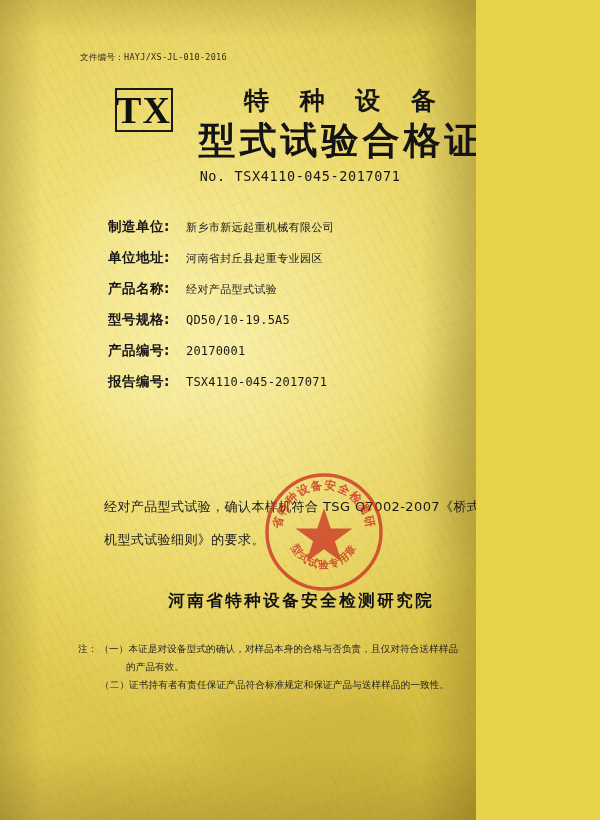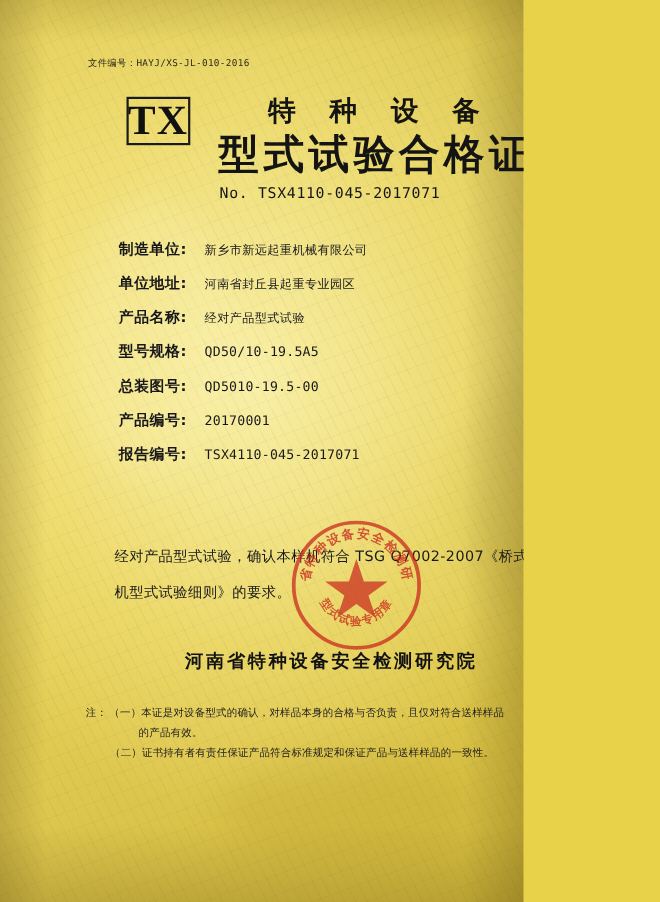--- a/index.html
+++ b/index.html
@@ -285,24 +285,20 @@
         <div class="field-label">单位地址:</div>
         <div class="field-value">河南省封丘县起重专业园区</div>
       </div>
       <div class="field-row">
         <div class="field-label">产品名称:</div>
         <div class="field-value">经对产品型式试验</div>
       </div>
       <div class="field-row">
         <div class="field-label">型号规格:</div>
         <div class="field-value mono">QD50/10-19.5A5</div>
-      </div>
-      <div class="field-row">
-        <div class="field-label">总装图号:</div>
-        <div class="field-value mono">QD5010-19.5-00</div>
       </div>
       <div class="field-row">
         <div class="field-label">产品编号:</div>
         <div class="field-value mono">20170001</div>
       </div>
       <div class="field-row">
         <div class="field-label">报告编号:</div>
         <div class="field-value mono">TSX4110-045-2017071</div>
       </div>
     </div>

